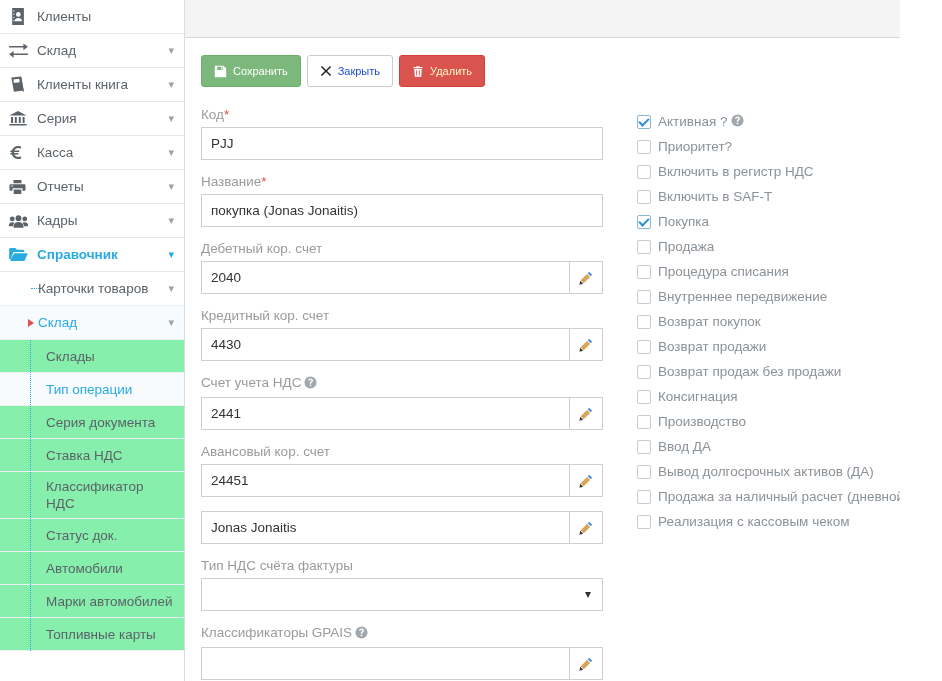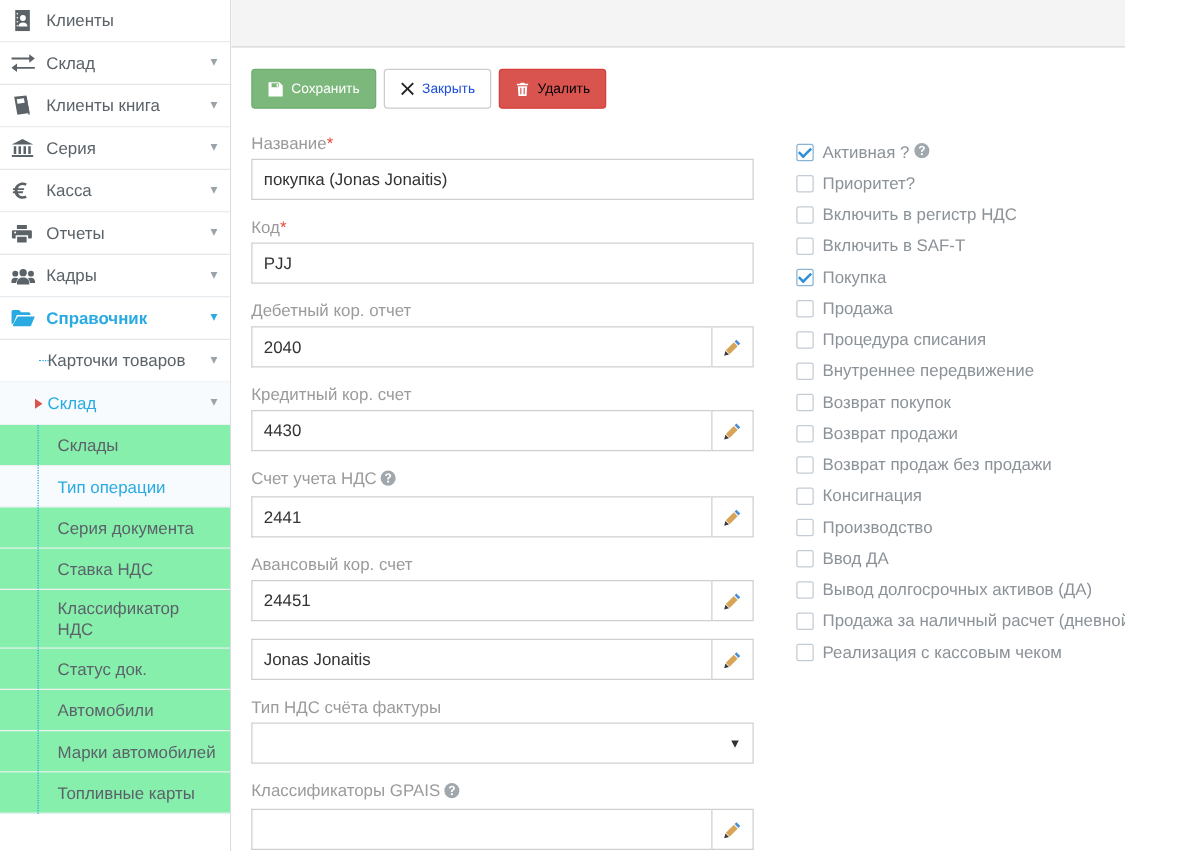--- a/index.html
+++ b/index.html
@@ -145,21 +145,21 @@
     padding: 0 12px;
     border-radius: 3px;
     font-size: 11px;
     line-height: 1;
     cursor: pointer;
     border: 1px solid transparent;
     white-space: nowrap;
   }
   .btn-save { background: #7cb87c; color: #fff; border-color: #6ead6e; }
   .btn-close { background: #fff; color: #1d4ed8; border-color: #cccccc; }
-  .btn-delete { background: #d9534f; color: #000000; border-color: #d43f3a; }
+  .btn-delete { background: #d9534f; color: #fef9c3; border-color: #d43f3a; }
   .btn .bico { display: inline-flex; align-items: center; }
 
   
   .cols { display: flex; }
   .col-left { width: 404px; min-width: 404px; }
   .col-right { flex: 1 1 auto; padding-left: 32px; padding-top: 2px; }
 
   .fgroup { margin-bottom: 14px; }
   .flabel {
     display: block;
@@ -419,24 +419,24 @@
             <svg width="12" height="13" viewBox="0 0 16 16" fill="#ffffff">
               <path d="M6 1h4l.6 1H14v1.6H2V2h3.4L6 1zM3 4.6h10L12.3 15H3.7L3 4.6zm2.6 1.6v7h1.2v-7H5.6zm3.6 0v7h1.2v-7H9.2z"></path>
             </svg>
           </span>
           <span>Удалить</span>
         </div>
       </div>
 
       <div class="cols">
         <div class="col-left" id="form-fields">
+            <div class="fgroup"><span class="flabel"><span>Код</span><span class="req">*</span></span><input class="finput" type="text" value="PJJ" style=""></div>
             <div class="fgroup"><span class="flabel"><span>Название</span><span class="req">*</span></span><input class="finput" type="text" value="покупка (Jonas Jonaitis)" style=""></div>
-            <div class="fgroup"><span class="flabel"><span>Код</span><span class="req">*</span></span><input class="finput" type="text" value="PJJ" style=""></div>
-            <div class="fgroup">
-              <span class="flabel"><span>Дебетный кор. отчет</span></span>
+            <div class="fgroup">
+              <span class="flabel"><span>Дебетный кор. счет</span></span>
               <div class="input-group">
                 <input class="finput" type="text" value="2040" style="">
                 <div class="ibtn">
                   <svg width="14" height="14" viewBox="0 0 16 16">
                     <path d="M11.6.9 15.1 4.4l-1.7 1.7-3.5-3.5z" fill="#4a8fd4"></path>
                     <path d="M9.2 3.3l3.5 3.5-7.3 7.3-3.5-3.5z" fill="#d8a458"></path>
                     <path d="M1.5 11.2l3.3 3.3-4.4 1.1z" fill="#3a3a3a"></path>
                   </svg>
                 </div>
               </div>

